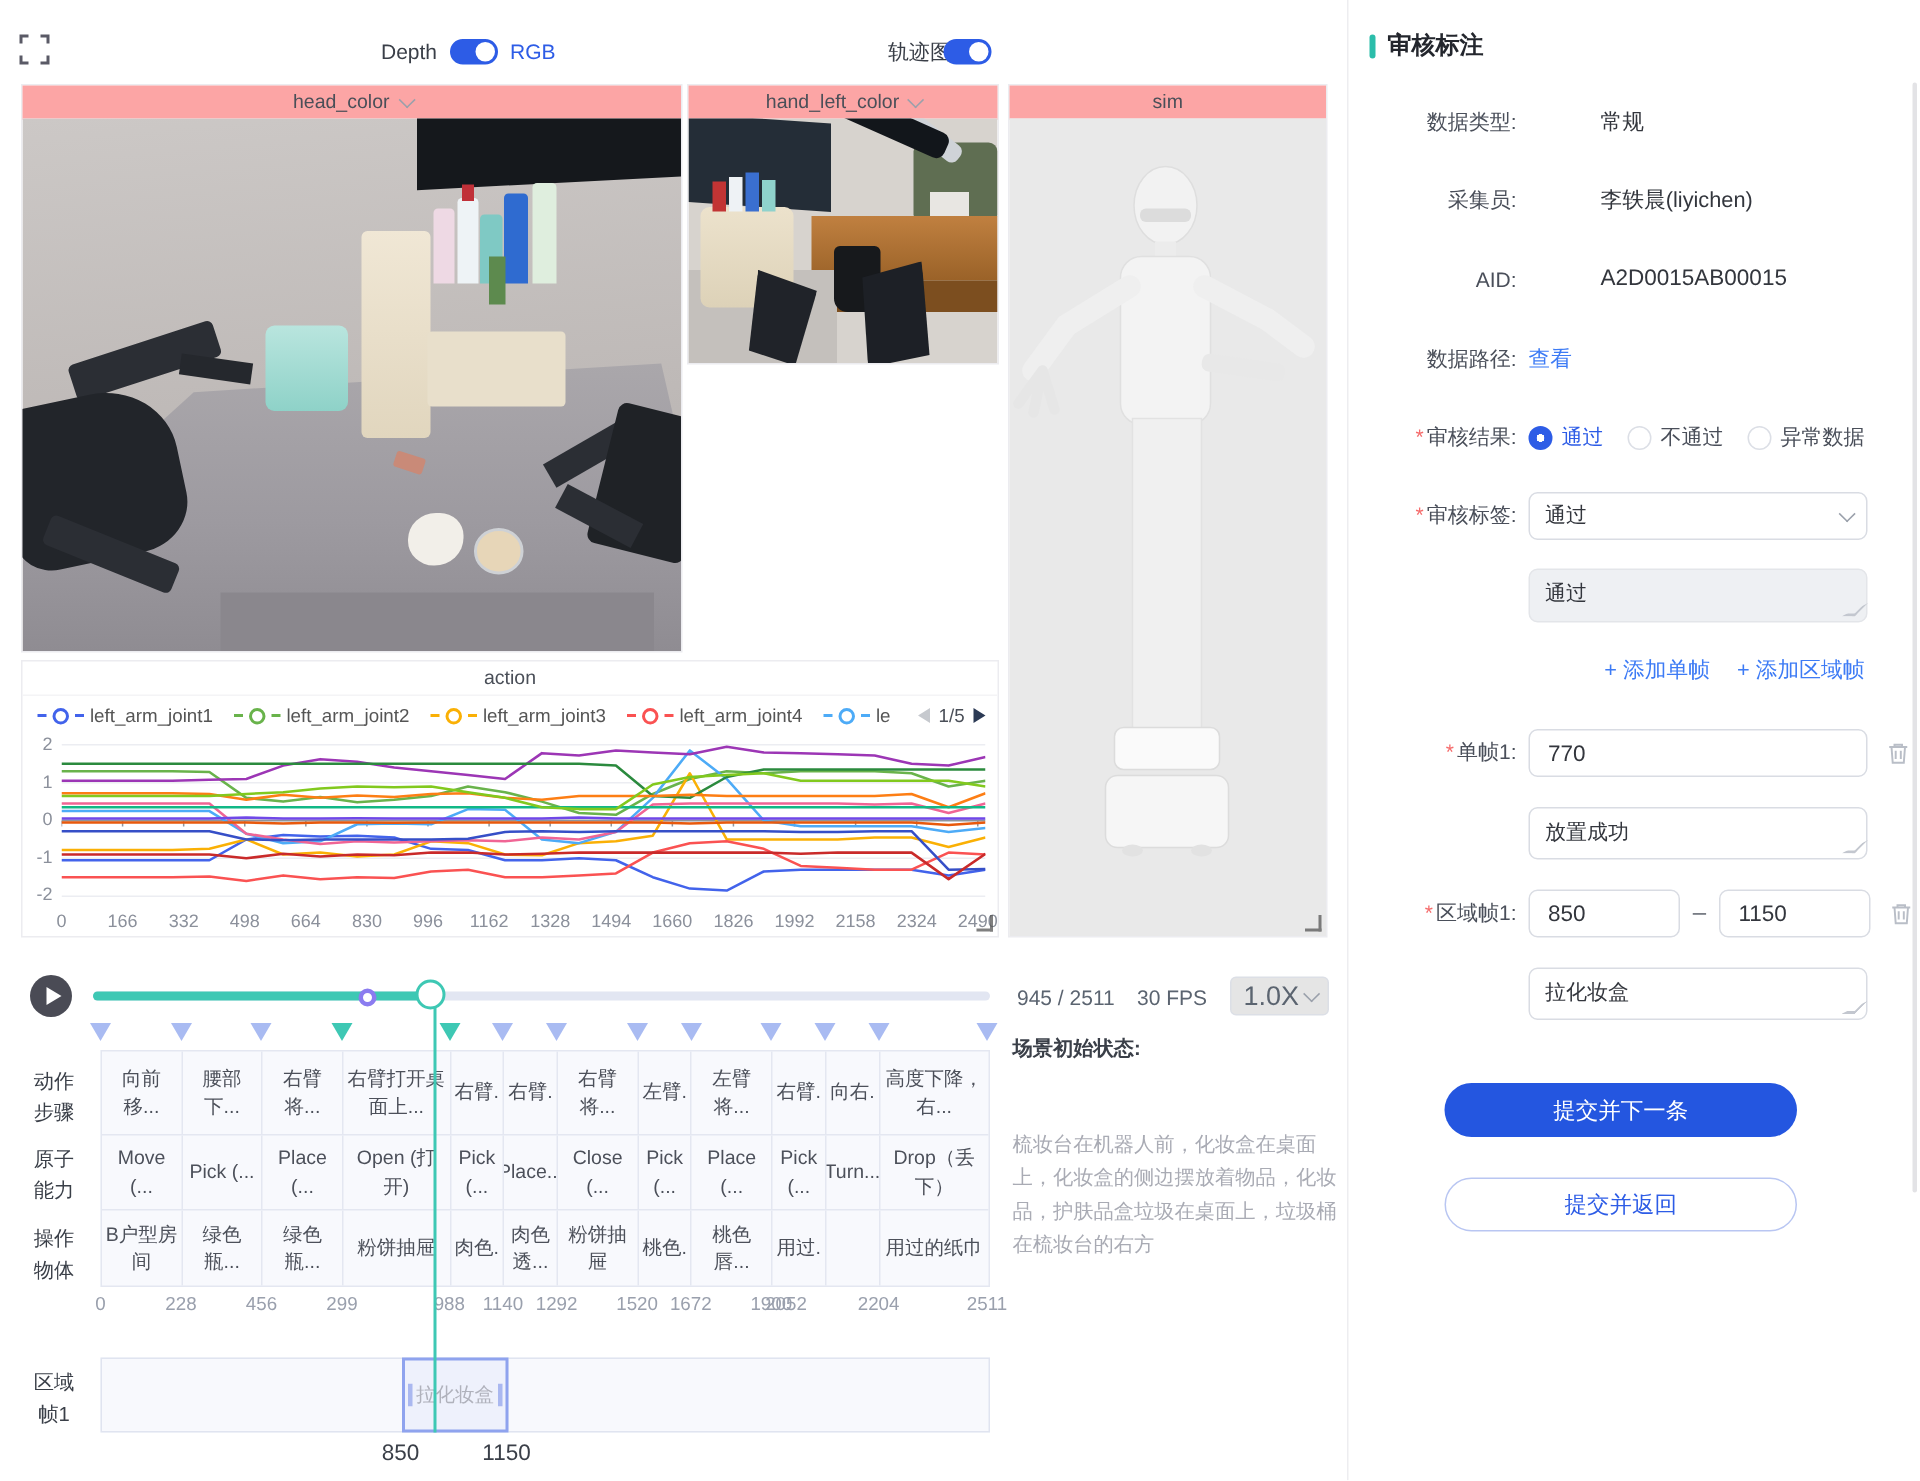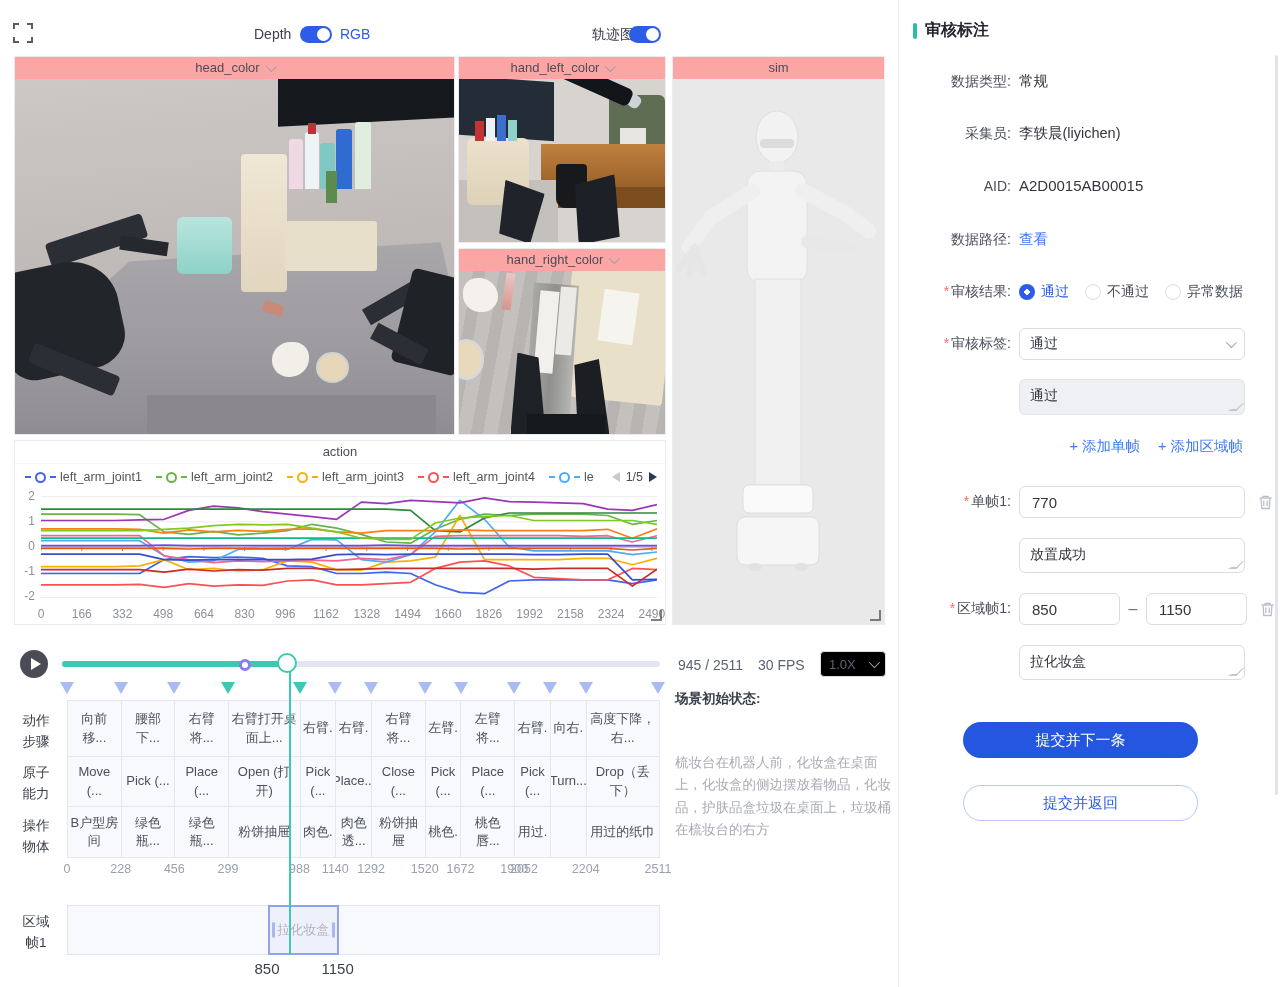--- a/index.html
+++ b/index.html
@@ -112,23 +112,23 @@
   
   #play-btn{left:20px;top:650px;width:28px;height:28px;border-radius:50%;background:#4a4b55;cursor:pointer;}
   #play-btn .tri{position:absolute;left:11px;top:8px;width:0;height:0;border-top:6px solid transparent;border-bottom:6px solid transparent;border-left:10px solid #fff;}
   #slider{left:62px;top:656px;width:598px;height:16px;cursor:pointer;}
   #slider .track{position:absolute;left:0;top:5px;width:598px;height:6px;border-radius:3px;background:#e2e6f2;}
   #slider .fill{position:absolute;left:0;top:5px;height:6px;border-radius:3px;background:#3ec8b4;}
   #slider .sf-dot{position:absolute;top:3px;width:6px;height:6px;border-radius:50%;background:#fff;border:3px solid #8b7cf0;}
   #slider .thumb{position:absolute;top:-3px;width:20px;height:20px;border-radius:50%;background:#fff;border:2px solid #3ec8b4;box-sizing:border-box;cursor:grab;z-index:7;}
   #pos-text{left:678px;top:657px;font-size:14px;color:#5b6470;}
   #fps-text{left:758px;top:657px;font-size:14px;color:#5b6470;}
-  #speed-select{left:820px;top:651px;width:66px;height:26px;border:1px solid #dcdfe6;border-radius:4px;background:#000000;
+  #speed-select{left:820px;top:651px;width:66px;height:26px;border:1px solid #dcdfe6;border-radius:4px;background:#e5e5e5;
                 display:flex;align-items:center;justify-content:space-between;padding:0 8px;box-sizing:border-box;
-                font-size:13px;color:#5b6470;cursor:pointer;}
+                font-size:18px;color:#5b6470;cursor:pointer;}
 
   
   #markers{left:67px;top:682px;width:593px;height:15px;}
   .mk{position:absolute;top:0;width:0;height:0;border-left:7px solid transparent;border-right:7px solid transparent;
       border-top:12px solid #a9bbf2;transform:translateX(-50%);cursor:pointer;}
   .mk.teal{border-top-color:#3ec8b4;}
   .row-label{width:34px;text-align:center;font-size:13.5px;color:#3a3f48;line-height:1.55;}
   #lbl-steps{left:19px;top:711px;}
   #lbl-ability{left:19px;top:763px;}
   #lbl-object{left:19px;top:816px;}
@@ -159,21 +159,21 @@
   #region-nums{left:67px;top:960px;width:593px;height:18px;}
   #region-nums span{position:absolute;transform:translateX(-50%);font-size:15px;color:#3a3f48;}
 
   #playhead{width:2px;background:#3ec8b4;z-index:5;}
 
   
   #rp{left:898px;top:0;width:382px;height:987px;background:#fff;border-left:1px solid #ededf0;box-sizing:border-box;}
   #rp .rrow{position:absolute;left:0;display:flex;align-items:center;width:382px;}
   .rlabel{width:112px;text-align:right;padding-right:8px;font-size:14px;color:#4a4f5a;flex:none;}
   .req{color:#f56c6c;margin-right:2px;}
-  .rvalue{font-size:14.5px;color:#33363d;}
+  .rvalue{font-size:14.5px;color:#33363d;margin-left:48px;}
   #rp-title-row{top:20px;left:14px;display:flex;align-items:center;gap:8px;position:absolute;}
   .title-bar{width:4px;height:16px;background:#2bbdaa;border-radius:2px;}
   .rp-title{font-size:16px;font-weight:bold;color:#23262d;}
   .link{color:#3d7bf5;cursor:pointer;font-size:14.5px;}
   .radio{width:16px;height:16px;border-radius:50%;box-sizing:border-box;border:1px solid #dcdfe6;background:#fff;margin-right:6px;cursor:pointer;flex:none;}
   .radio.sel{border:none;background:radial-gradient(circle,#fff 0 2.6px,#2d5ce6 2.7px);}
   .radio-item{display:flex;align-items:center;margin-right:16px;cursor:pointer;}
   .radio-item span{font-size:14px;color:#4a4f5a;}
   .radio-item.sel span{color:#2d5ce6;}
   .select-box{width:226px;height:32px;border:1px solid #d9dce3;border-radius:6px;background:#fff;display:flex;align-items:center;
@@ -261,37 +261,20 @@
         <div class="hl-b4"></div>
       <div class="hl-arm2"></div>
         <div class="hl-arm"></div>
         <div class="hl-box"></div>
         <div class="hl-trash"></div>
       <div class="hl-f1"></div>
         <div class="hl-f2"></div>
     </div>
   </div>
 
-  <div class="abs panel" id="hr-panel">
-    <div class="cam-header"><span>hand_right_color</span><span class="chev"></span></div>
-    <div class="cam-body">
-      <div class="hr-bg"></div>
-        <div class="hr-org"></div>
-        <div class="hr-glabel"></div>
-        <div class="hr-metal"></div>
-      <div class="hr-mlab"></div>
-        <div class="hr-mlab2"></div>
-        <div class="hr-tissue"></div>
-        <div class="hr-gloss"></div>
-      <div class="hr-pow"></div>
-        <div class="hr-f1"></div>
-        <div class="hr-f2"></div>
-        <div class="hr-palm"></div>
-    </div>
-  </div>
 
   <div class="abs panel" id="sim-panel">
     <div class="cam-header"><span>sim</span></div>
     <div class="cam-body sim-body">
       <svg width="211" height="545" viewBox="0 0 211 545">
         <ellipse cx="104" cy="58" rx="21" ry="26" fill="#f2f2f2" stroke="#dedede"></ellipse>
         <rect x="87" y="60" width="34" height="9" rx="4" fill="#dcdcdc"></rect>
         <rect x="97" y="82" width="14" height="12" fill="#ececec"></rect>
         <rect x="74" y="92" width="60" height="112" rx="14" fill="#f3f3f3" stroke="#e0e0e0"></rect>
         <path d="M80 112 L38 138 L16 168" stroke="#efefef" stroke-width="15" stroke-linecap="round" fill="none"></path>

